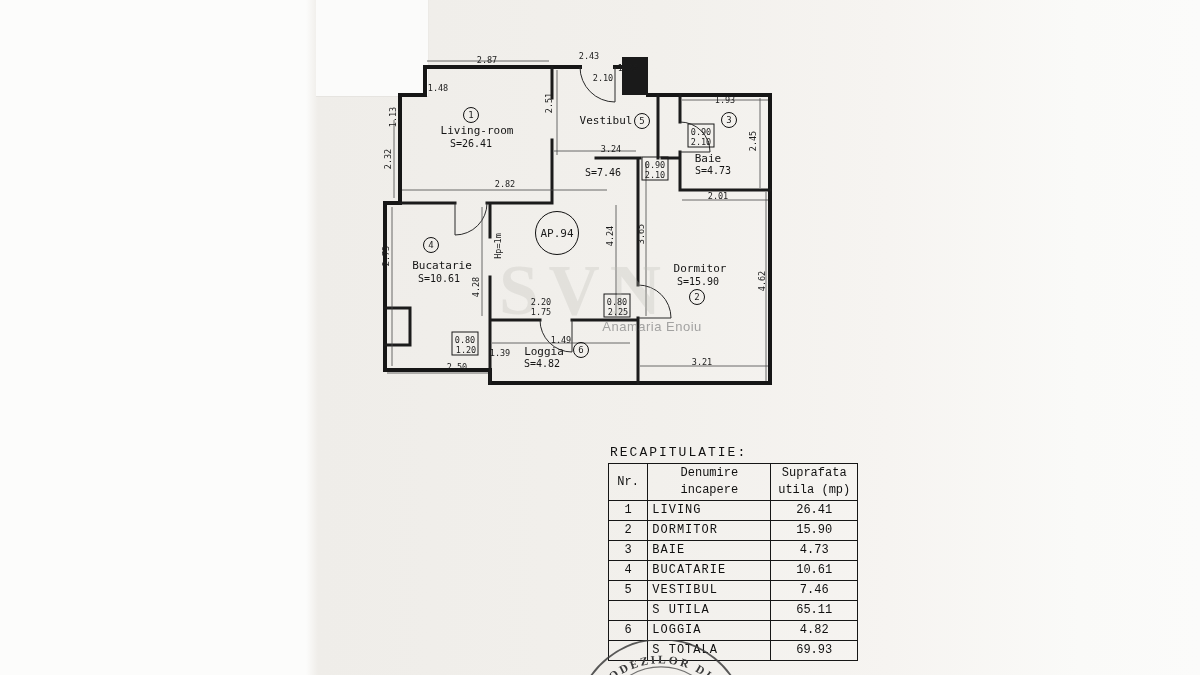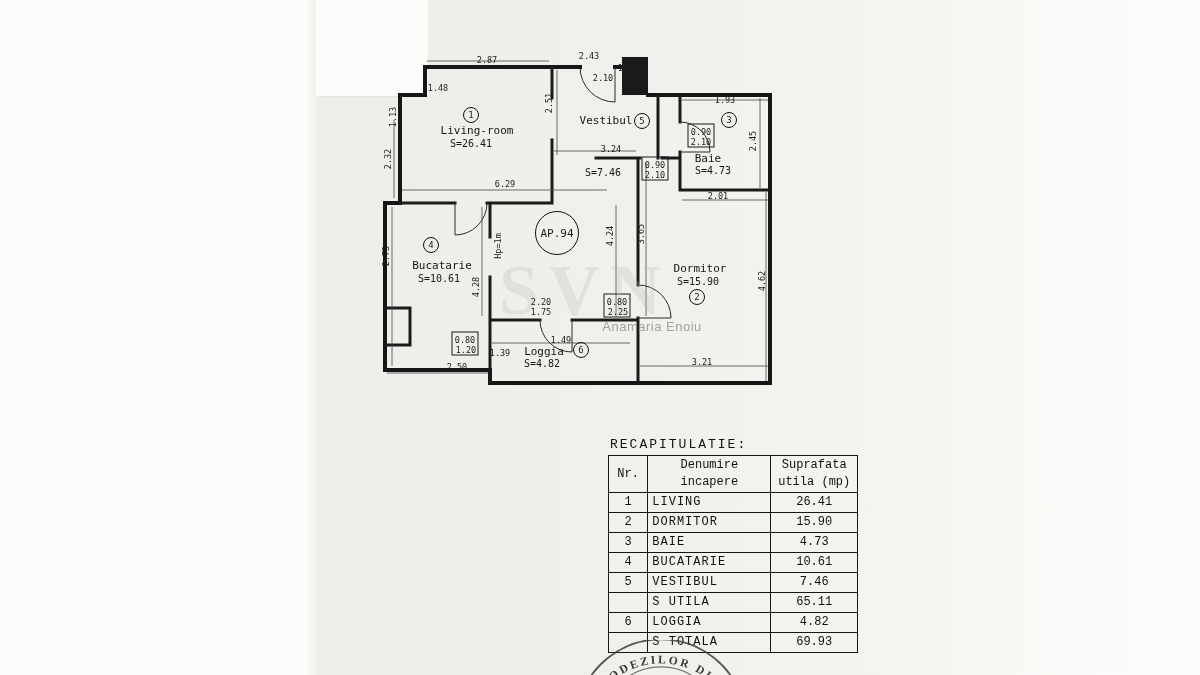--- a/index.html
+++ b/index.html
@@ -17,21 +17,21 @@
   .badge{position:absolute;transform:translate(-50%,-50%);width:14px;height:14px;border:1.3px solid #111;border-radius:50%;
          display:flex;align-items:center;justify-content:center;font-size:9px;background:transparent;}
   .ap-badge{position:absolute;transform:translate(-50%,-50%);width:42px;height:42px;border:1.6px solid #111;border-radius:50%;
          display:flex;align-items:center;justify-content:center;font-size:11px;background:transparent;}
   
   .wm-owner{position:absolute;transform:translate(-50%,-50%);font-family:"Liberation Sans",sans-serif;font-size:13px;color:rgba(140,140,140,.78);letter-spacing:.5px;}
   .wm-brand{position:absolute;transform:translate(-50%,-50%);font-family:Liberation Serif, serif;font-weight:bold;font-size:71px;letter-spacing:10px;color:rgba(187,185,181,.28);}
   .wm-country{position:absolute;transform:translate(-50%,-50%);font-family:"Liberation Sans",sans-serif;font-size:20px;letter-spacing:7px;color:rgba(162,160,156,.55);}
   
   .recap{position:absolute;left:608px;top:437px;width:252px;}
-  .recap-title{font-family:"Liberation Mono","DejaVu Sans Mono",monospace;font-size:13px;letter-spacing:2px;color:#111;margin:0 0 3px 2px;}
+  .recap-title{font-family:"Liberation Mono","DejaVu Sans Mono",monospace;font-size:13px;letter-spacing:2px;color:#111;margin:8px 0 3px 2px;}
   table.recap-tbl{border-collapse:collapse;width:250px;font-family:"Liberation Mono","DejaVu Sans Mono",monospace;font-size:12px;color:#101010;}
   table.recap-tbl th,table.recap-tbl td{border:1.4px solid #161616;padding:1px 4px;line-height:17px;}
   table.recap-tbl th{font-weight:normal;text-align:center;}
   td.c-nr{width:32px;text-align:center;}
   td.c-name{width:122px;text-align:left;padding-left:9px;letter-spacing:1px;}
   td.c-area{width:80px;text-align:center;}
   
   .stamp{position:absolute;left:575px;top:640px;width:172px;height:35px;overflow:hidden;}
 </style>
 </head>
@@ -91,21 +91,21 @@
 
   <div id="dim-layer" style="position:absolute;left:0;top:0;width:1048px;height:675px">
       <span class="dim" style="left: 487px; top: 60px;">2.87</span>
       <span class="dim" style="left: 589px; top: 56px;">2.43</span>
       <span class="dim" style="left: 596px; top: 68px; margin-left: 32px;">1.05</span>
       <span class="dim" style="left: 603px; top: 78px;">2.10</span>
       <span class="dim" style="left: 438px; top: 88px;">1.48</span>
       <span class="dim v" style="left: 549px; top: 103px;">2.51</span>
       <span class="dim v" style="left: 393px; top: 117px;">1.13</span>
       <span class="dim v" style="left: 388px; top: 159px;">2.32</span>
-      <span class="dim" style="left: 505px; top: 184px;">6.29</span>
+      <span class="dim" style="left: 505px; top: 184px;">2.82</span>
       <span class="dim" style="left: 611px; top: 149px;">3.24</span>
       <span class="dim" style="left: 725px; top: 100px;">1.93</span>
       <span class="dim" style="left: 701px; top: 132px;">0.90</span>
       <span class="dim" style="left: 701px; top: 142px;">2.10</span>
       <span class="dim v" style="left: 753px; top: 141px;">2.45</span>
       <span class="dim" style="left: 655px; top: 165px;">0.90</span>
       <span class="dim" style="left: 655px; top: 175px;">2.10</span>
       <span class="dim" style="left: 718px; top: 196px;">2.01</span>
       <span class="dim v" style="left: 762px; top: 281px;">4.62</span>
       <span class="dim v" style="left: 386px; top: 256px;">2.73</span>

